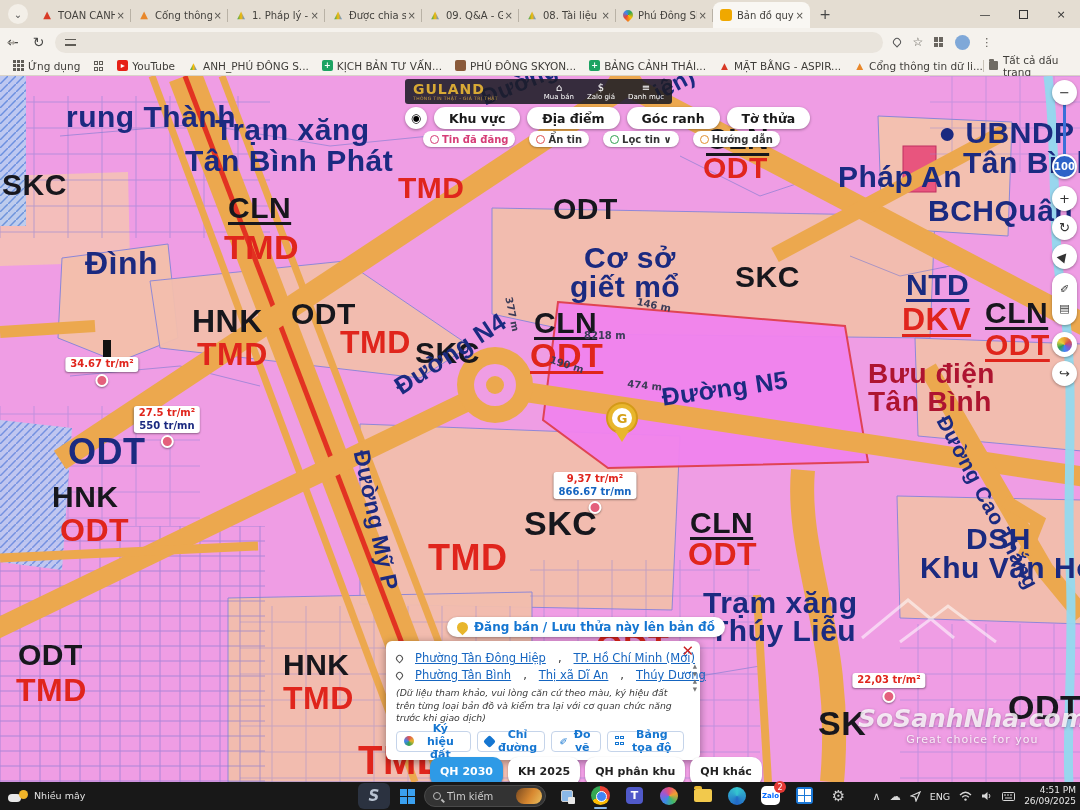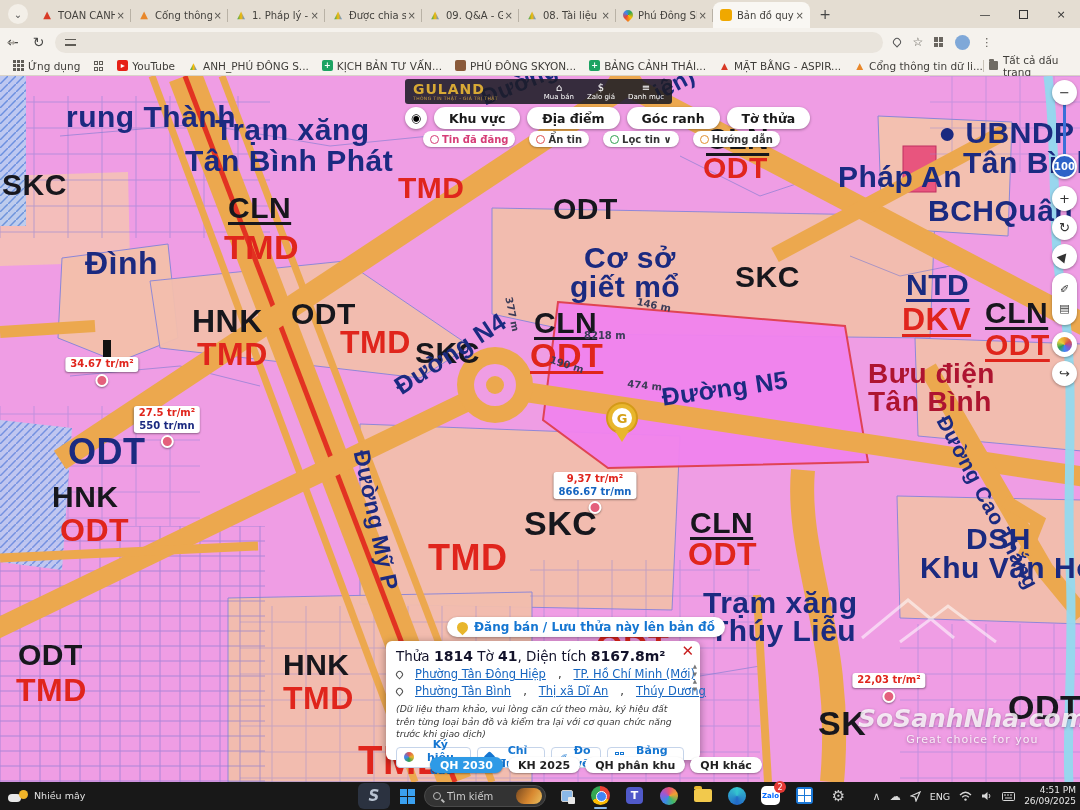--- a/index.html
+++ b/index.html
@@ -105,21 +105,21 @@
   #pp-actions{display:flex;gap:6px;margin-top:6px;}
   .pp-btn{height:21px;border:1px solid #c5d4ea;border-radius:4px;background:#fff;display:flex;align-items:center;gap:4px;padding:0 7px;font-size:11px;font-weight:bold;color:#1576d1;font-family:"DejaVu Sans",sans-serif;}
   .ai{width:10px;height:10px;border-radius:50%;flex:none;}
   .ai.legend{background:conic-gradient(#e05050,#e8b62c,#30a050,#4285f4,#e05050);}
   .ai.directions{border-radius:2px;background:#1576d1;transform:rotate(45deg);width:9px;height:9px;}
   .ai.measure{background:none;border-radius:0;color:#1576d1;font-size:10px;width:auto;}
   .ai.table{background:none;border-radius:0;display:grid;grid-template-columns:4px 4px;grid-gap:1px;width:auto;}
   .ai.table i{width:4px;height:3px;border:1px solid #1576d1;}
   
   #mapbtns{position:absolute;left:430px;top:681px;display:flex;gap:5px;}
-  .mbtn{height:16px;border-radius:10px;background:#fff;display:flex;align-items:center;padding:0 10px;font-size:11px;font-weight:bold;color:#222;box-shadow:0 1px 2px rgba(0,0,0,.35);}
+  .mbtn{height:29px;border-radius:10px;background:#fff;display:flex;align-items:center;padding:0 10px;font-size:11px;font-weight:bold;color:#222;box-shadow:0 1px 2px rgba(0,0,0,.35);}
   .mbtn.active{background:#2e9ae6;color:#fff;}
   
   #controls{position:absolute;left:1050px;top:0;width:30px;height:706px;}
   .ctrl{position:absolute;left:2px;width:25px;height:25px;border-radius:50%;background:#fff;box-shadow:0 1px 3px rgba(0,0,0,.35);display:flex;align-items:center;justify-content:center;font-size:13px;color:#333;}
   .ctrl.level{background:#2d62c8;color:#fff;font-size:10px;font-weight:bold;border:2px solid #fff;}
   .ctrl.group{border-radius:12px;height:52px;flex-direction:column;gap:6px;font-size:11px;}
   #ctrack{position:absolute;left:13px;top:14px;width:3px;height:78px;background:#3a6fd8;border-radius:2px;}
   .nav-tri{width:0;height:0;border:5px solid transparent;border-bottom:9px solid #333;transform:rotate(40deg);margin-top:-3px;}
   .palette-ic{width:15px;height:15px;border-radius:50%;background:conic-gradient(#e8a030,#d85050,#8858c8,#4285f4,#30a050,#e8d040,#e8a030);}
   
@@ -530,25 +530,20 @@
       <span>Đăng bán / Lưu thửa này lên bản đồ</span>
     </div>
     <div id="popup">
       <div id="pp-close">✕</div>
       <div id="pp-scroll">
           <span>▲</span>
           <span>▼</span>
           <span>▲</span>
           <span>▼</span>
         </div>
-      <div id="pp-title">
-        <span>Thửa</span> <b>1814</b>
-        <span>Tờ</span> <b>41</b><span>, Diện tích</span>
-        <b>8167.8m²</b>
-      </div>
       <div class="pp-loc" id="loc1"><span class="lpin"></span><a>Phường Tân Đông Hiệp</a>, <a>TP. Hồ Chí Minh (Mới)</a></div>
       <div class="pp-loc" id="loc2"><span class="lpin"></span><a>Phường Tân Bình</a>, <a>Thị xã Dĩ An</a>, <a>Thúy Dương</a></div>
       <div id="pp-note">(Dữ liệu tham khảo, vui lòng căn cứ theo màu, ký hiệu đất trên từng loại bản đồ và kiểm tra lại với cơ quan chức năng trước khi giao dịch)</div>
       <div id="pp-actions">
           <button class="pp-btn">
             <span class="ai legend"></span>
             <span>Ký hiệu đất</span>
           </button>
           <button class="pp-btn">
             <span class="ai directions"></span>

